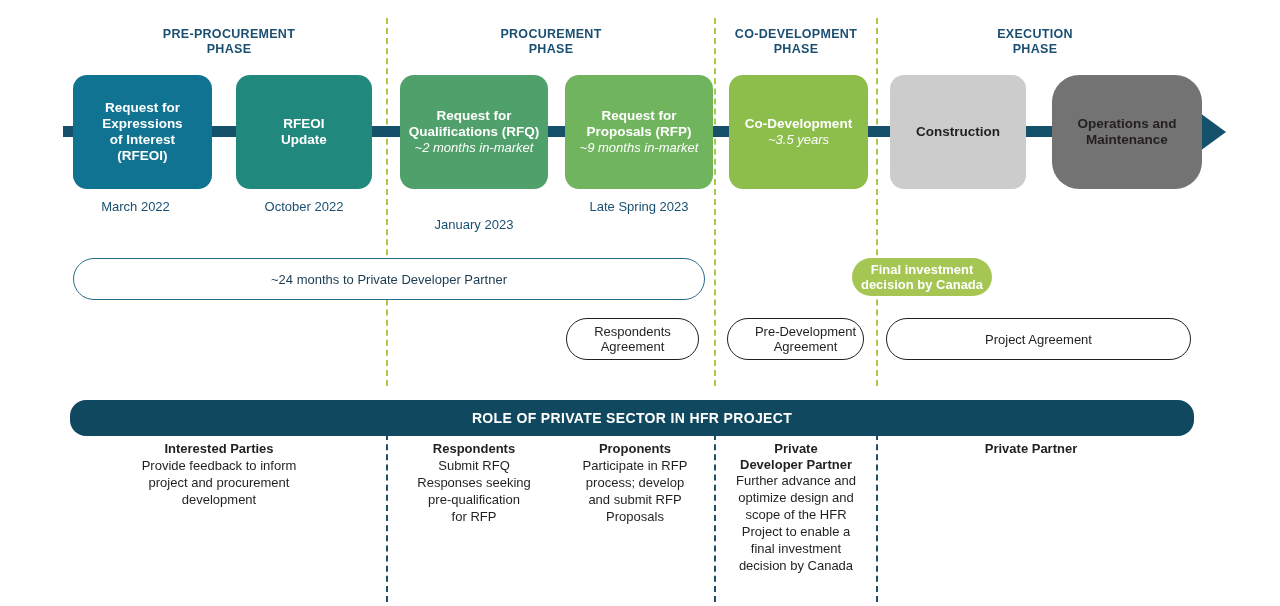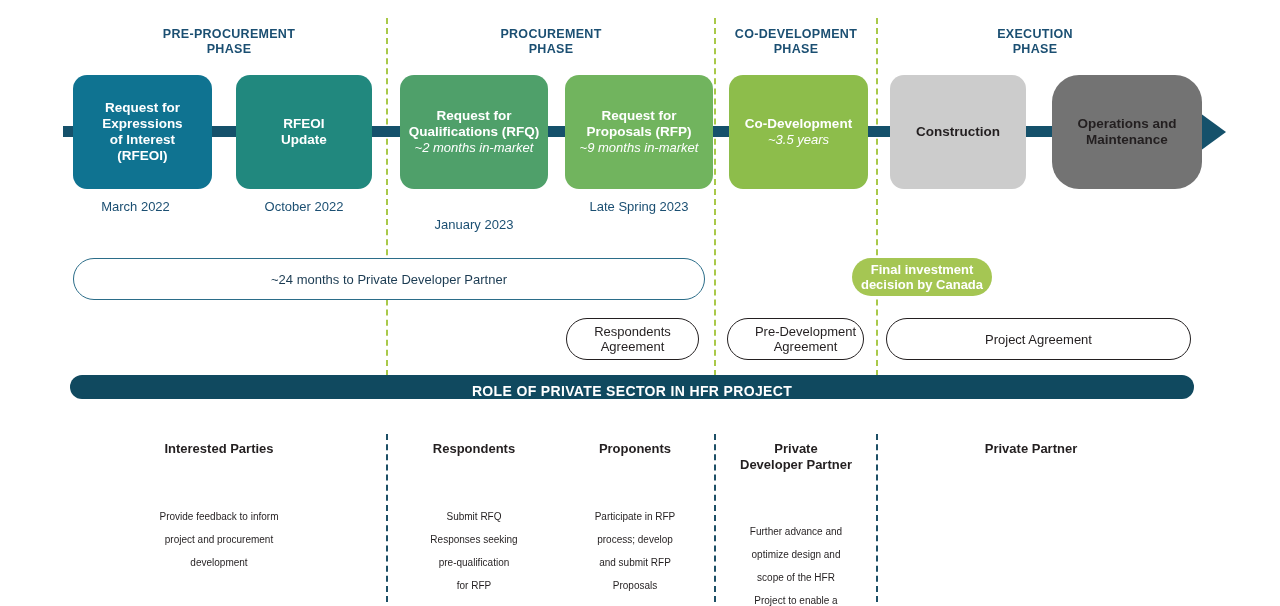--- a/index.html
+++ b/index.html
@@ -140,24 +140,23 @@
     color:#231f20;
   }
   .role-col .role-title{
     display:block;
     font-size:13px;
     font-weight:bold;
     line-height:15.5px;
   }
   .role-col .role-body{
     display:block;
-    font-size:10px;
-    line-height:23px;
+    font-size:13px;
+    line-height:17px;
     white-space:pre-line;
-    margin-top:48px;
   }
 </style>
 </head>
 <body>
 
 <div class="stage">
 
   <div class="divider" style="left:386px;top:18px;height:368px;"></div>
   <div class="divider" style="left:714px;top:18px;height:368px;"></div>
   <div class="divider" style="left:876px;top:18px;height:368px;"></div>
@@ -259,21 +258,21 @@
 
   <div class="pill dark-outline" style="left:727px;top:318px;width:137px;height:42px;">
     <span class="pill-txt" style="white-space:pre-line;margin-left:20px;">Pre-Development
 Agreement</span>
   </div>
 
   <div class="pill dark-outline" style="left:886px;top:318px;width:305px;height:42px;">
     <span class="pill-txt">Project Agreement</span>
   </div>
 
-  <div class="banner" style="left:70px;top:375px;width:1124px;height:24px;align-items:flex-end;">
+  <div class="banner" style="left:70px;top:400px;width:1124px;height:36px;">
     <span class="banner-txt">ROLE OF PRIVATE SECTOR IN HFR PROJECT</span>
   </div>
 
   <div class="role-col" style="left:104px;top:441px;width:230px;">
     <span class="role-title" style="white-space:pre-line;">Interested Parties</span>
     <span class="role-body">Provide feedback to inform
 project and procurement
 development</span>
   </div>
 

